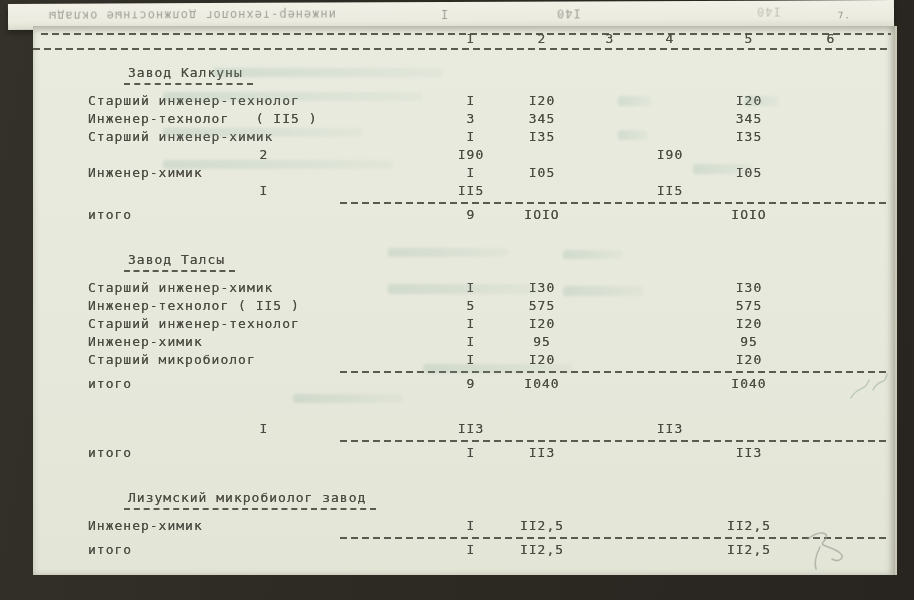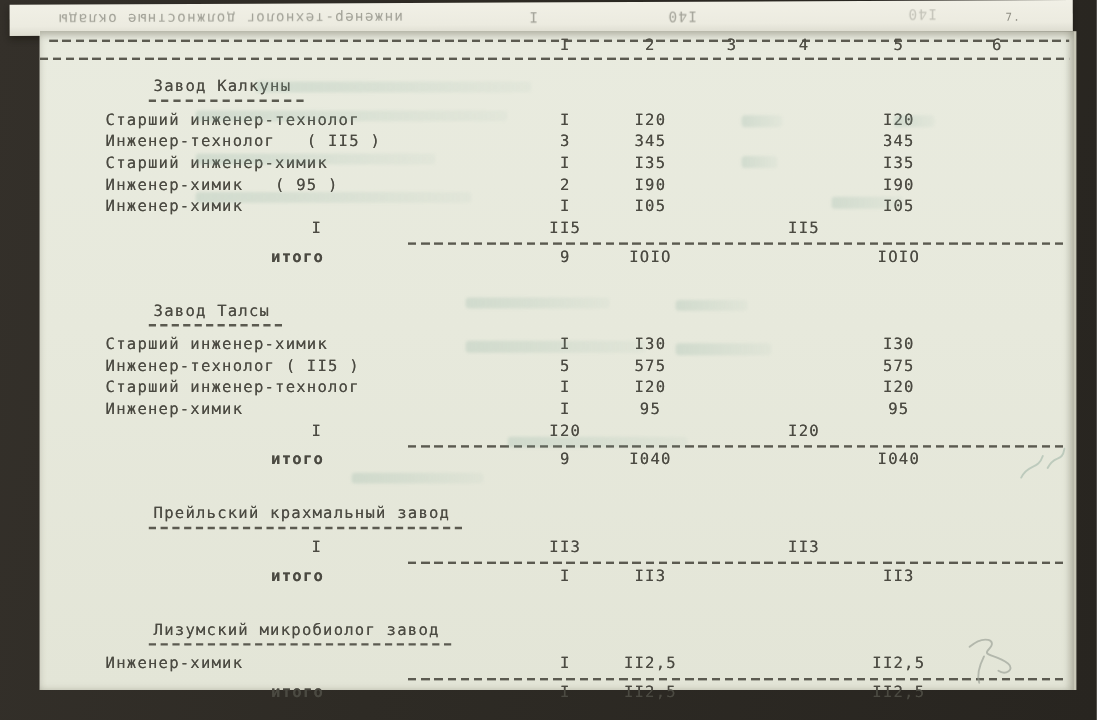--- a/index.html
+++ b/index.html
@@ -44,21 +44,21 @@
   .hcols{position:absolute;left:55px;right:0;top:4px;}
   .hcols span{text-align:center;color:#504f46;}
   .content{position:absolute;left:55px;top:38px;right:0;}
   .sec-title{margin:0 0 7px 36px;display:inline-block;}
   .sec-title .t{
     display:inline-block;padding:0 10px 1px 4px;
     border-bottom:2px dashed #5b5a50;
   }
   .row .c{text-align:center;white-space:pre;}
   .row .label{white-space:pre;}
-  .row .total-label{text-align:center;padding-right:32px;font-weight:bold;}
+  .row .total-label{text-align:left;padding-right:32px;}
   .sep{margin:2px 0 2px 252px;width:548px;}
   .section{margin-bottom:20px;}
   .section.tight{margin-bottom:8px;margin-top:27px;}
   .section .rows{margin:0;}
   
   .ghost{
     position:absolute;border-radius:3px;filter:blur(1.4px);opacity:.55;
     background:linear-gradient(90deg,rgba(140,175,160,.45),rgba(140,175,160,.12));
   }
   .scribble{position:absolute;opacity:.65;}
@@ -113,21 +113,20 @@
           <div class="grid row">
             <span class="label ">Старший инженер-химик</span>
             <span class="c">I</span>
             <span class="c">I35</span>
             <span class="c"></span>
             <span class="c"></span>
             <span class="c">I35</span>
             <span class="c"></span>
           </div>
           <div class="grid row">
-            <span class="label ">Инженер-химик   ( 95 )</span>
             <span class="c">2</span>
             <span class="c">I90</span>
             <span class="c"></span>
             <span class="c"></span>
             <span class="c">I90</span>
             <span class="c"></span>
           </div>
           <div class="grid row">
             <span class="label ">Инженер-химик</span>
             <span class="c">I</span>
@@ -185,37 +184,38 @@
           <div class="grid row">
             <span class="label ">Инженер-химик</span>
             <span class="c">I</span>
             <span class="c">95</span>
             <span class="c"></span>
             <span class="c"></span>
             <span class="c">95</span>
             <span class="c"></span>
           </div>
           <div class="grid row">
+            <span class="label ">Старший микробиолог</span>
             <span class="c">I</span>
             <span class="c">I20</span>
             <span class="c"></span>
             <span class="c"></span>
             <span class="c">I20</span>
             <span class="c"></span>
           </div>
         </div><div class="dash sep"></div><div class="grid row">
           <span class="label total-label">итого</span>
           <span class="c">9</span>
           <span class="c">I040</span>
           <span class="c"></span>
           <span class="c"></span>
           <span class="c">I040</span>
           <span class="c"></span>
         </div></div>
-      <div class="section tight"><div class="sec-title"><span class="t">Прейльский крахмальный завод</span></div><div class="rows">
+      <div class="section tight"><div class="rows">
           <div class="grid row">
             <span class="c">I</span>
             <span class="c">II3</span>
             <span class="c"></span>
             <span class="c"></span>
             <span class="c">II3</span>
             <span class="c"></span>
           </div>
         </div><div class="dash sep"></div><div class="grid row">
           <span class="label total-label">итого</span>

